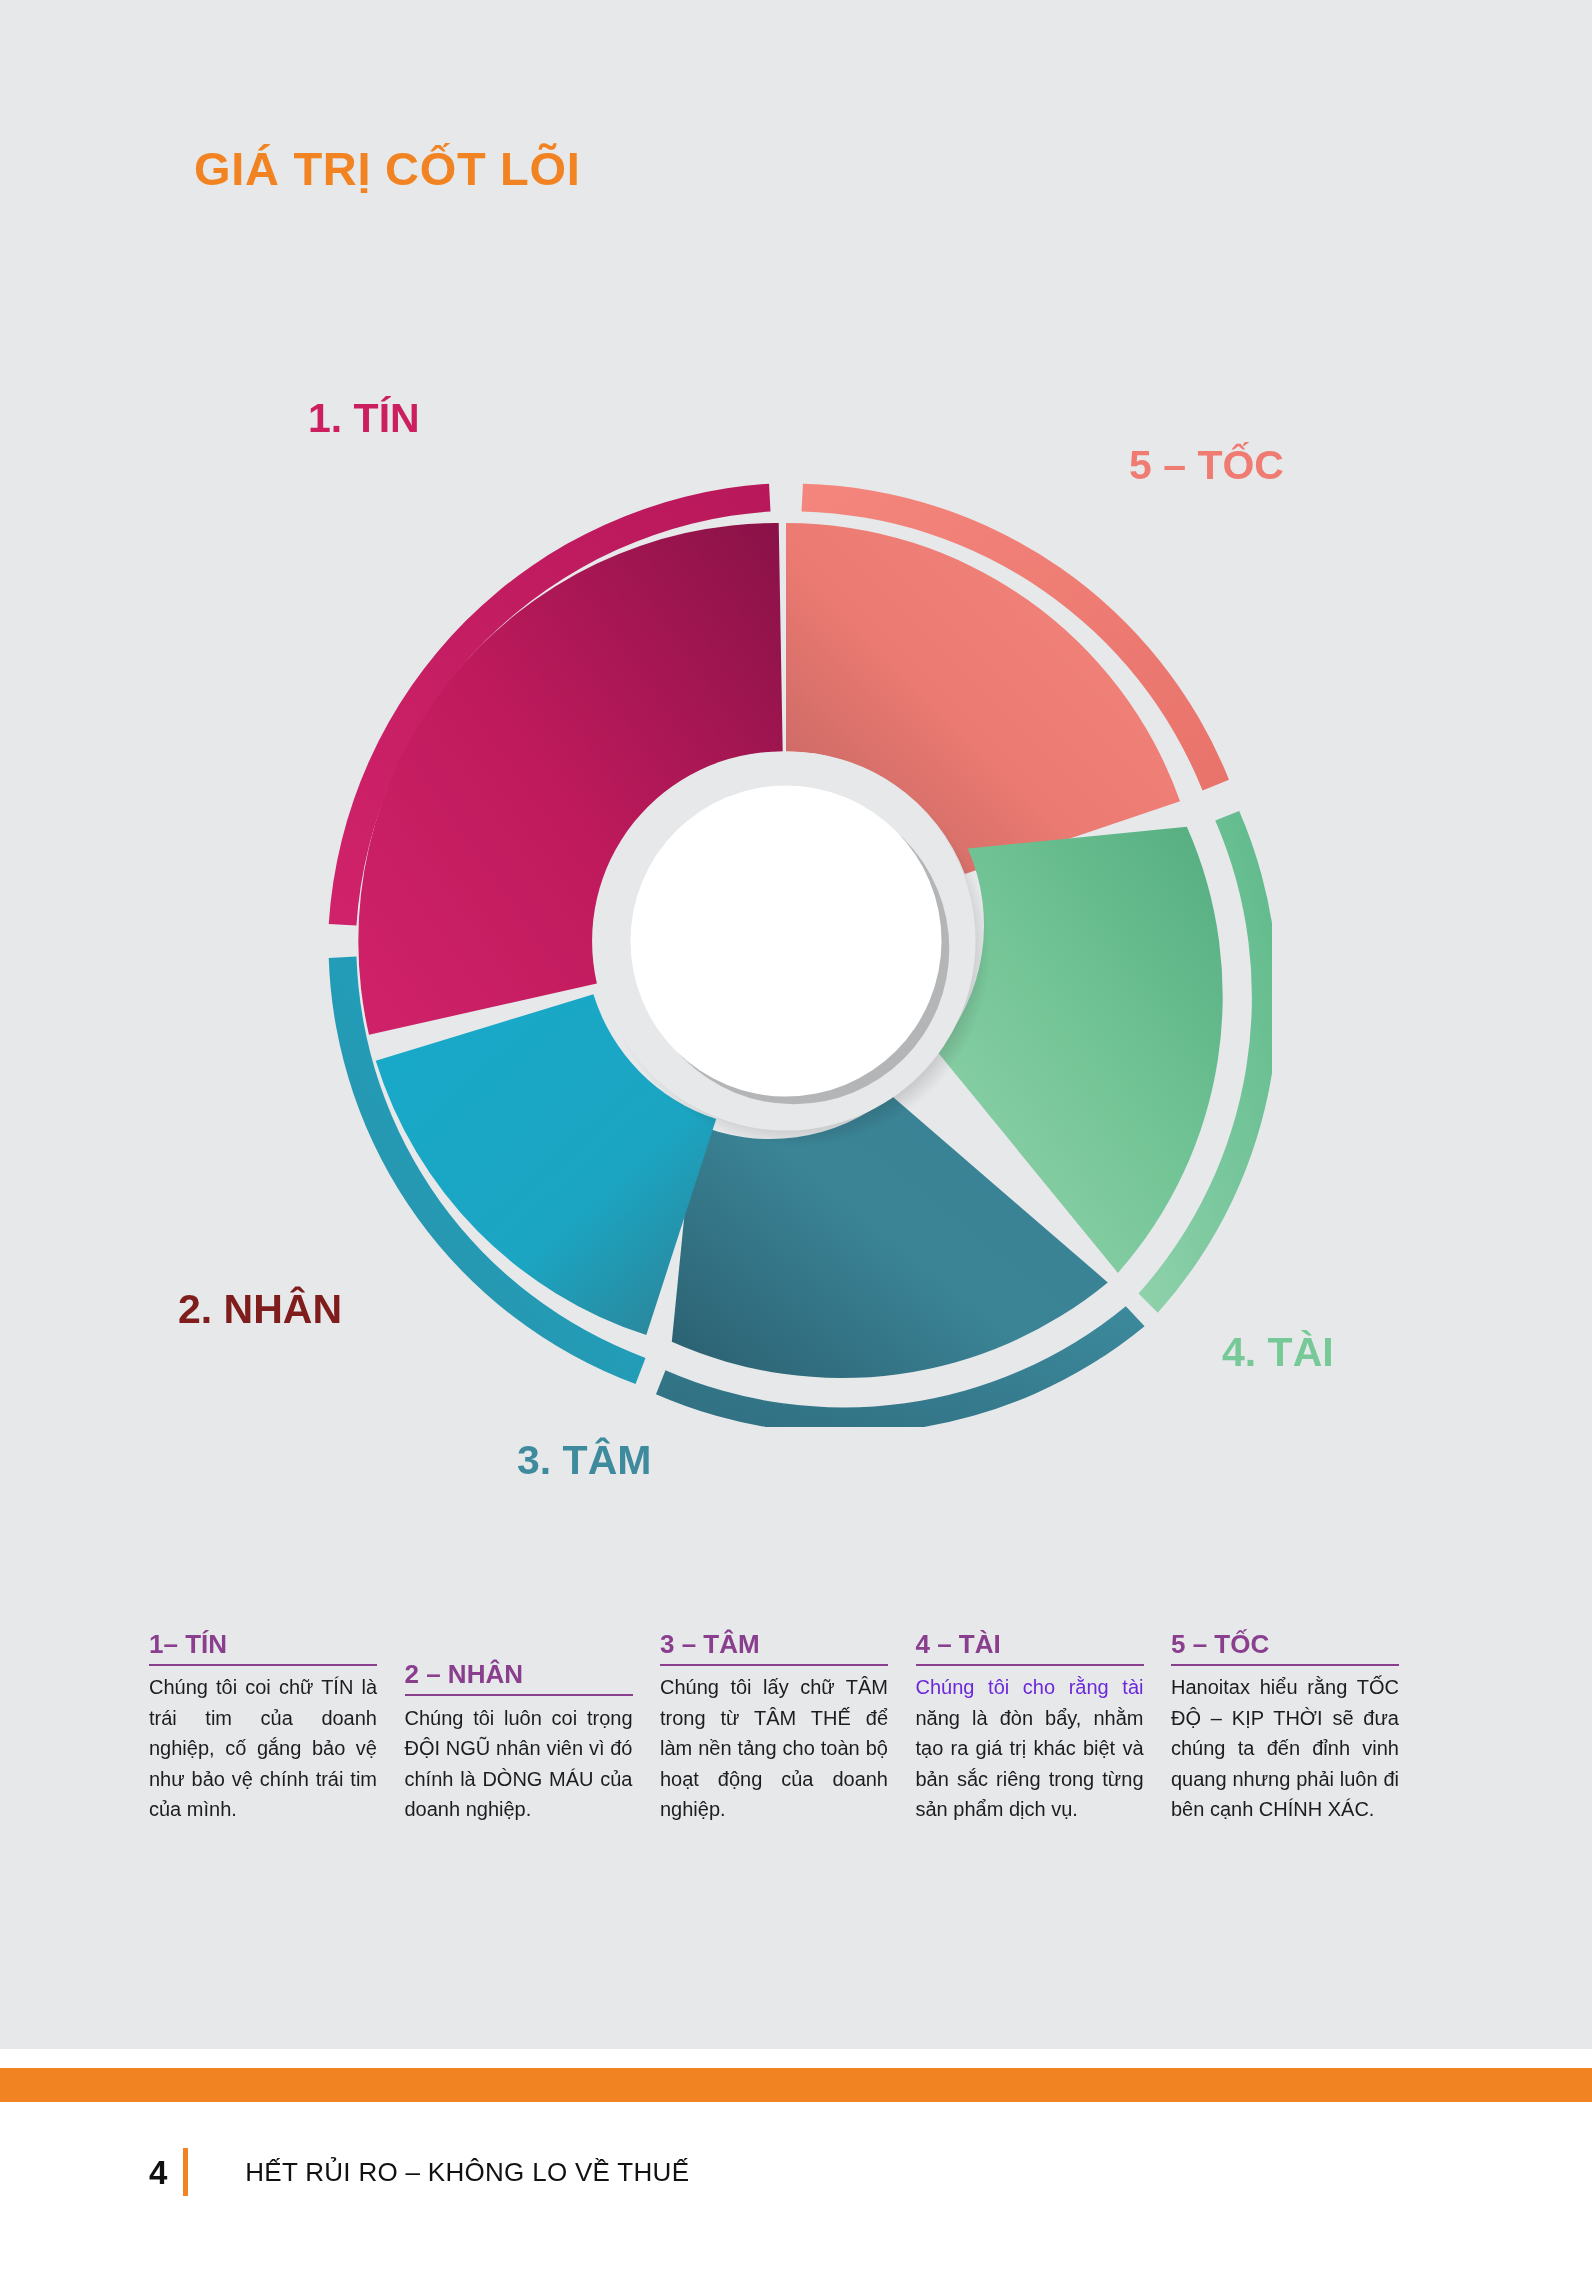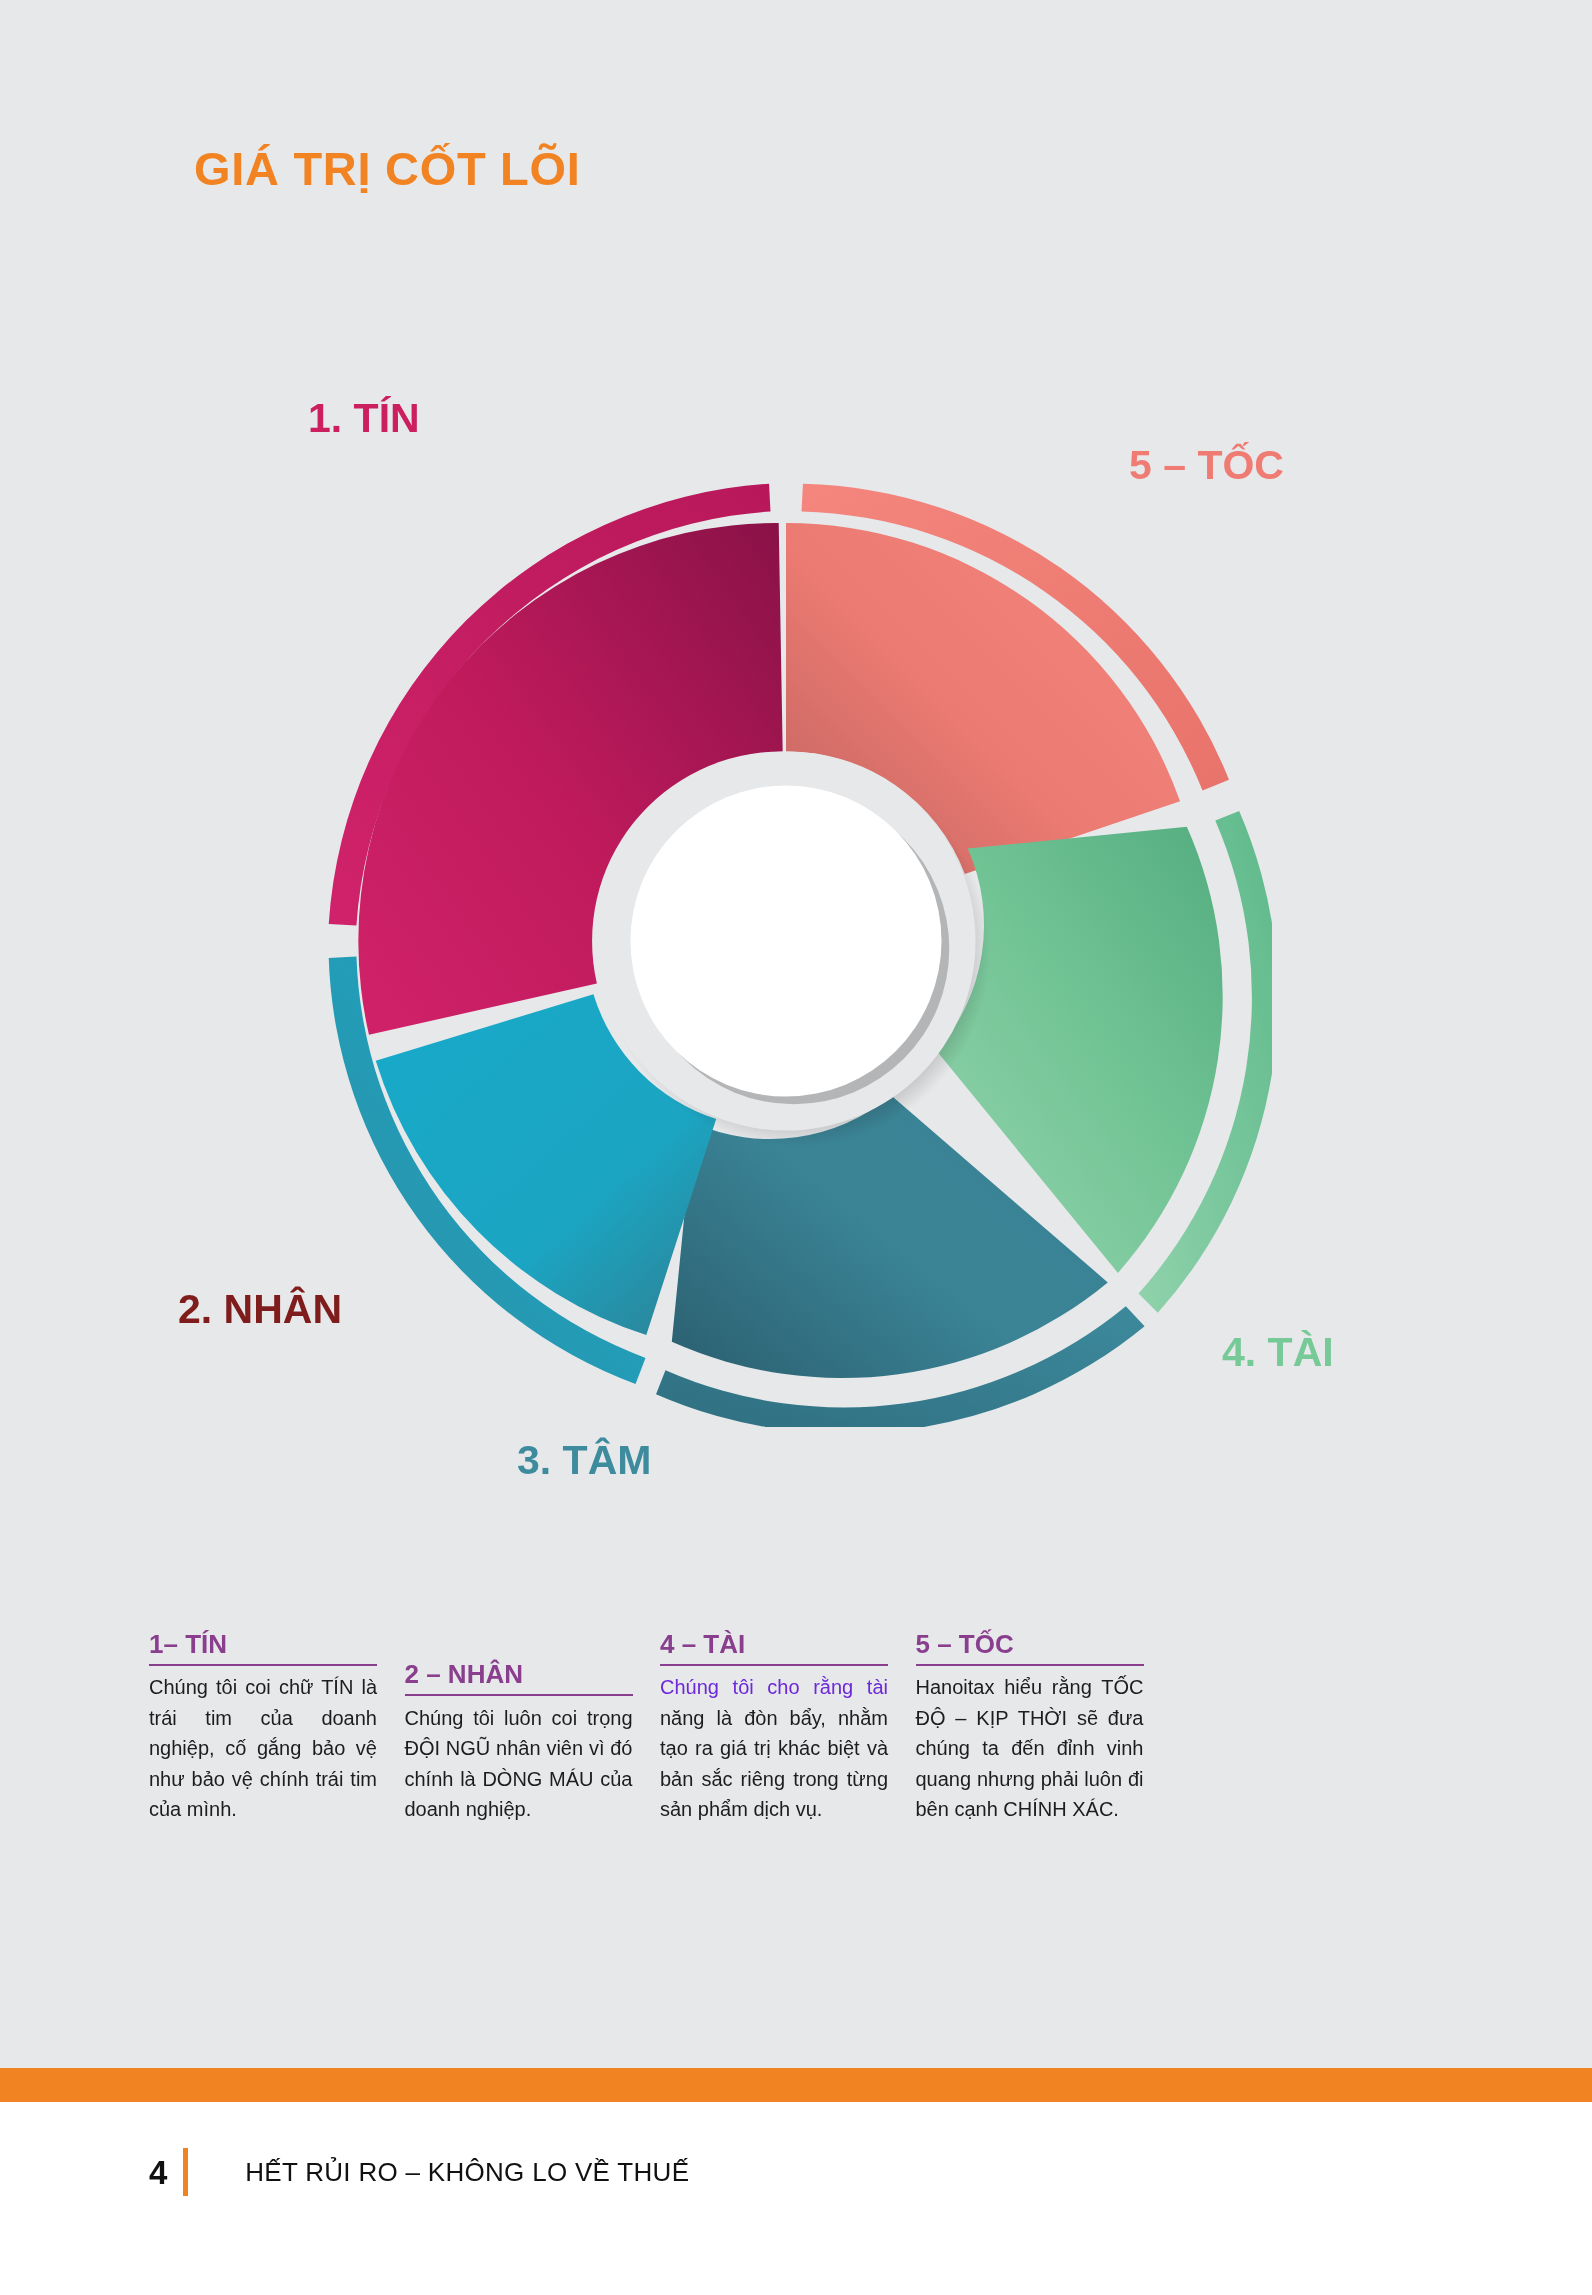--- a/index.html
+++ b/index.html
@@ -4,21 +4,21 @@
 <style>
   html,body{margin:0;padding:0;}
   body{
     width:1592px;height:2295px;
     background:#ffffff;
     font-family:"Liberation Sans",sans-serif;
     overflow:hidden;
     position:relative;
   }
   .page{
-    position:absolute;left:0;top:0;width:1592px;height:2295px;
+    position:absolute;left:0;top:0;width:1592px;height:2049px;
     background:#e6e8ea;
   }
   
   .title{
     position:absolute;left:194px;top:141px;
     font-size:47px;font-weight:bold;
     color:#f28322;letter-spacing:0.7px;
     white-space:nowrap;
   }
   
@@ -197,20 +197,24 @@
   <div class="cl cl-tai">4. TÀI</div>
 
   <div class="legend">
     <div class="lcol">
       <div class="lhead">1– TÍN</div>
       <div class="lbody">Chúng tôi coi chữ TÍN là trái tim của doanh nghiệp, cố gắng bảo vệ như bảo vệ chính trái tim của mình.</div>
     </div>
     <div class="lcol">
       <div class="lhead">2 – NHÂN</div>
       <div class="lbody">Chúng tôi luôn coi trọng ĐỘI NGŨ nhân viên vì đó chính là DÒNG MÁU của doanh nghiệp.</div>
+    </div>
+    <div class="lcol">
+      <div class="lhead">3 – TÂM</div>
+      <div class="lbody">Chúng tôi lấy chữ TÂM trong từ TÂM THẾ để làm nền tảng cho toàn bộ hoạt động của doanh nghiệp.</div>
     </div>
     <div class="lcol">
       <div class="lhead">4 – TÀI</div>
       <div class="lbody"><span class="lead-grey">Chúng tôi cho rằng tài</span><span> năng là đòn bẩy, nhằm tạo ra giá trị khác biệt và bản sắc riêng trong từng sản phẩm dịch vụ.</span></div>
     </div>
     <div class="lcol">
       <div class="lhead">5 – TỐC</div>
       <div class="lbody">Hanoitax hiểu rằng TỐC ĐỘ – KỊP THỜI sẽ đưa chúng ta đến đỉnh vinh quang nhưng phải luôn đi bên cạnh CHÍNH XÁC.</div>
     </div>
   </div>

